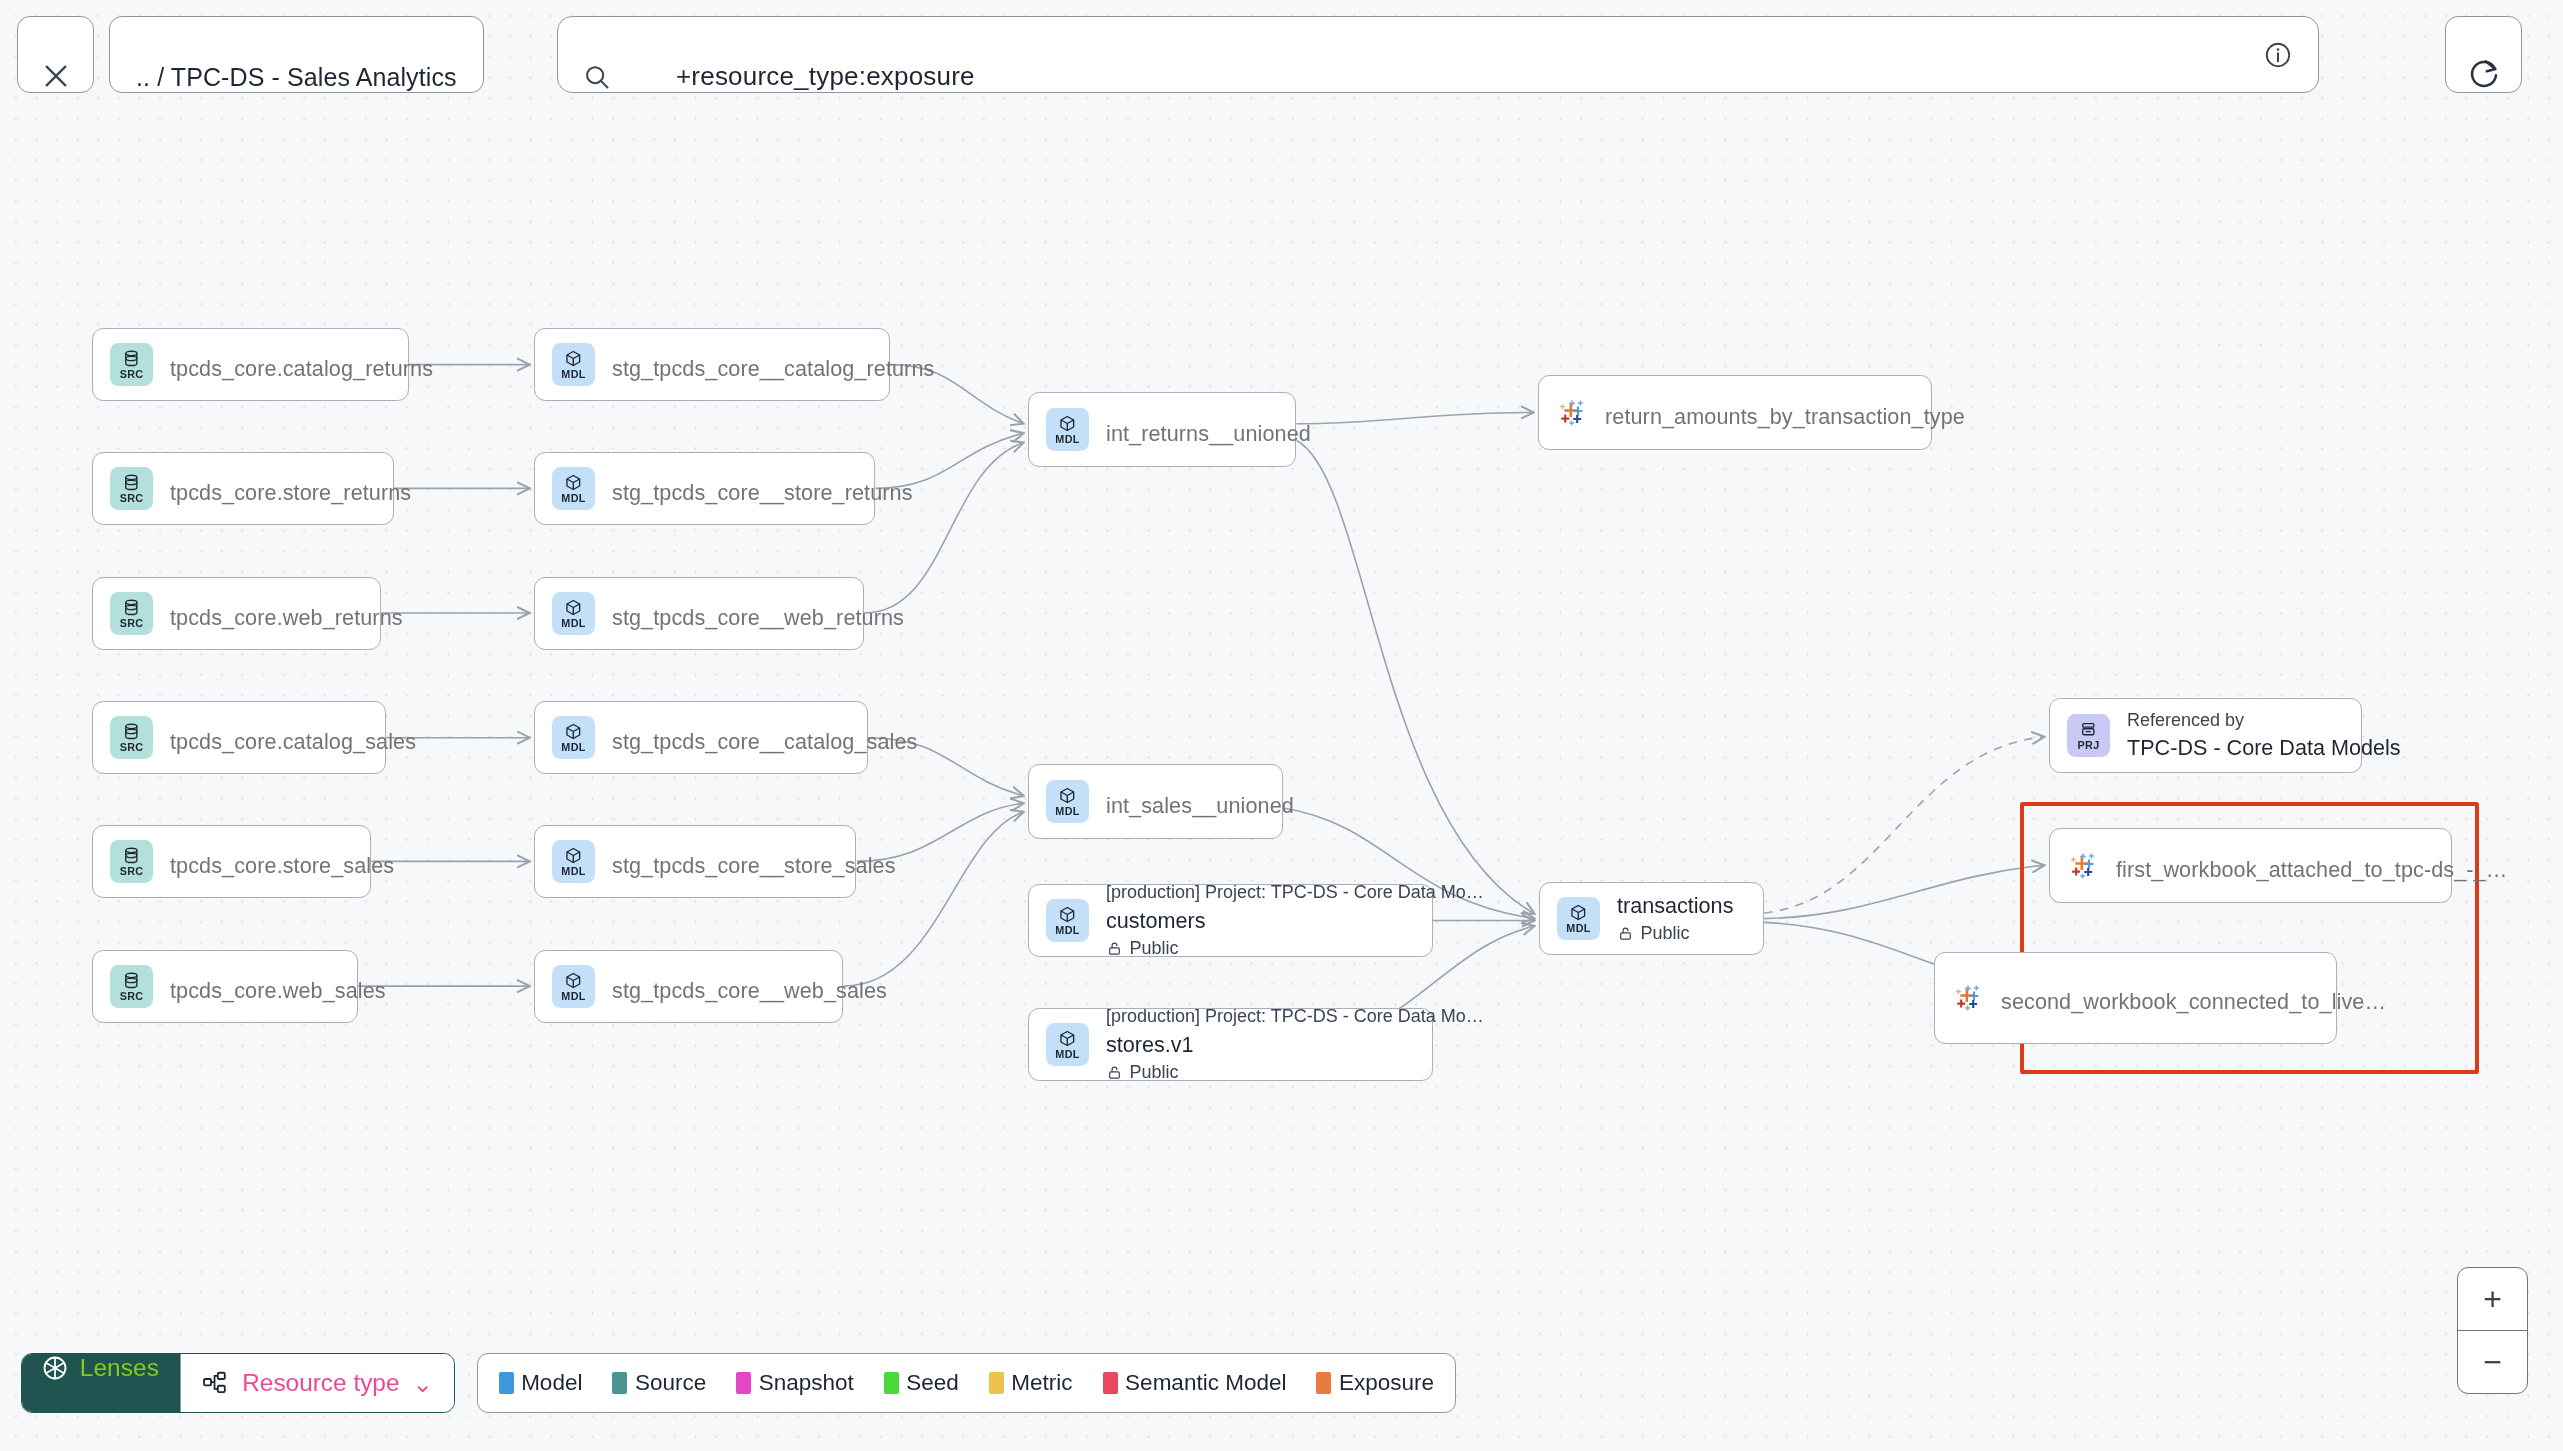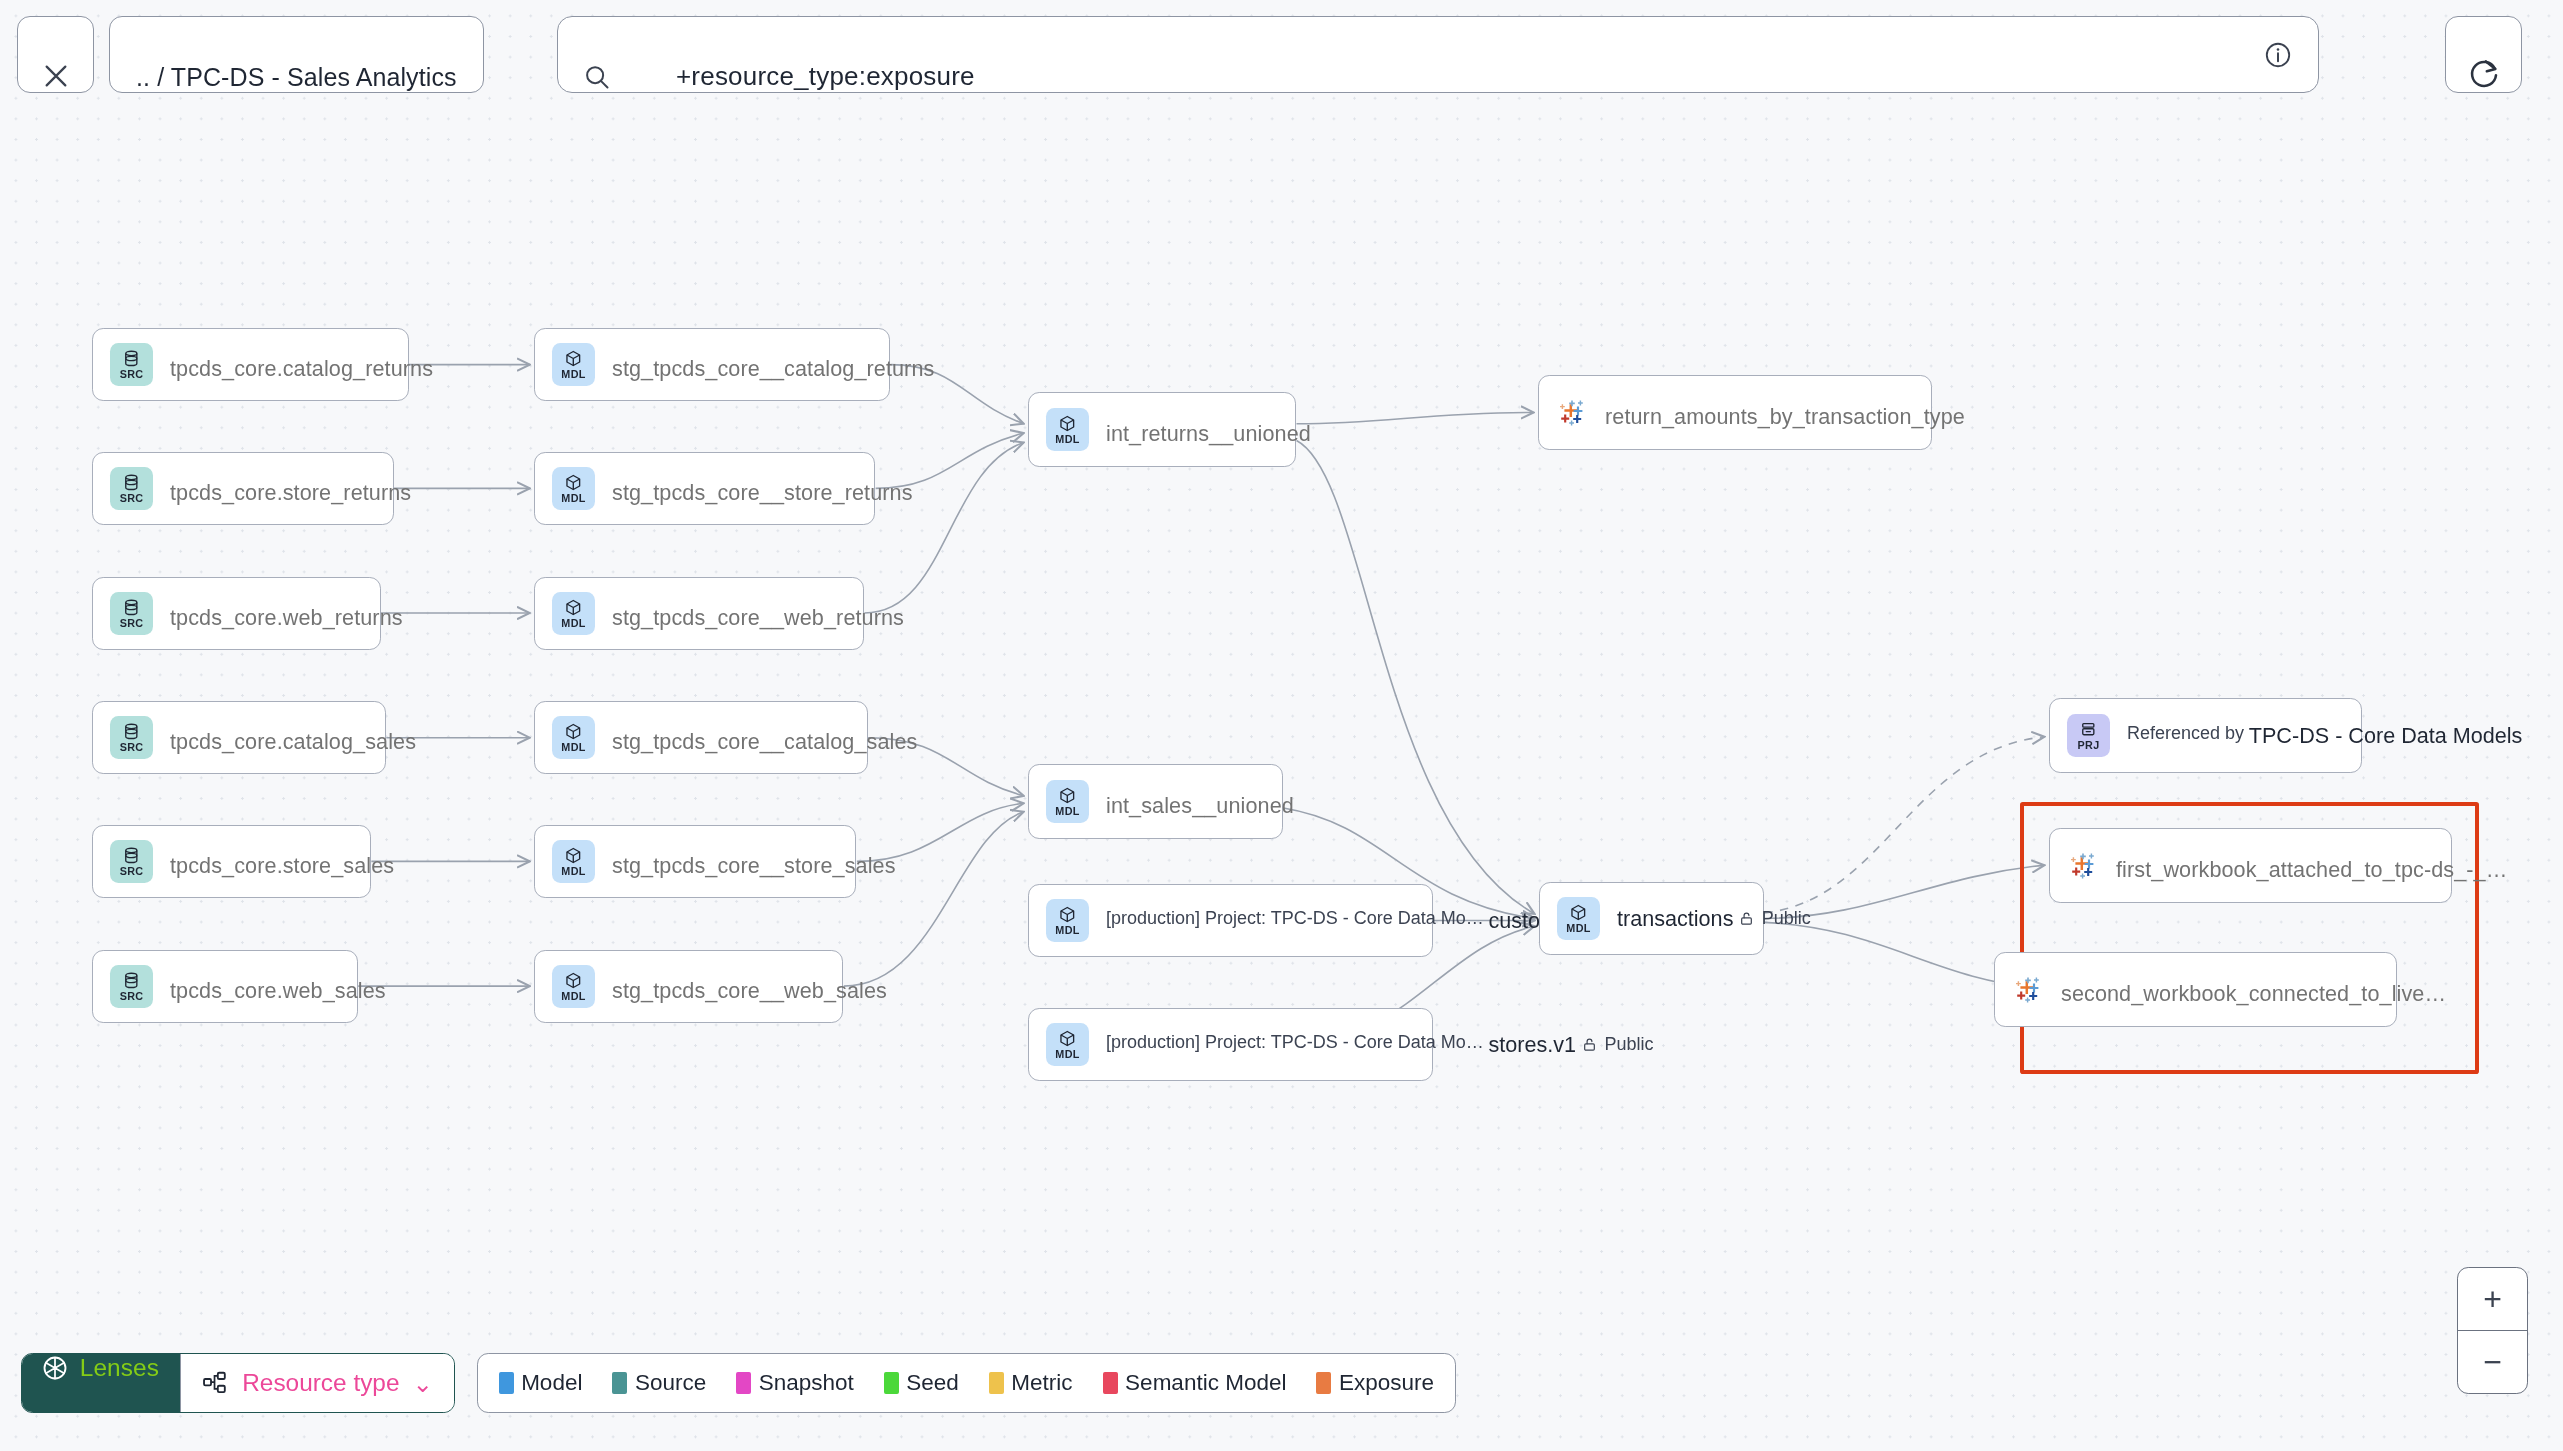--- a/index.html
+++ b/index.html
@@ -48,21 +48,21 @@
     width:43px; height:43px; border-radius:8.4px; flex:0 0 43px;
     display:flex; flex-direction:column; align-items:center; justify-content:center;
     gap:0.9px;
   }
   .badge.src { background:#b3e0dc; }
   .badge.mdl { background:#c4e0f9; }
   .badge.prj { background:#c8c9f5; }
   .badge .bl { font-size:10.8px; font-weight:700; color:#1f2633; line-height:1;
                letter-spacing:0.3px; font-family:"Liberation Sans",sans-serif; }
   .node-label { font-size:21.6px; color:#737373; white-space:nowrap; letter-spacing:0.1px;margin-top:8px; }
-  .node-body { display:flex; gap:4.7px; }
+  .node-body { display:flex; flex-direction:column; gap:4.7px; }
   .node-sub { font-size:18px; color:#3c4352; white-space:nowrap; }
   .node-name { font-size:21.6px; color:#1f2633; white-space:nowrap; }
   .node-meta { font-size:18px; color:#3c4352; display:flex; align-items:center; gap:6.6px; }
 
   .tableau-ic { width:32px; height:32px; flex:0 0 32px; }
 
   
   #exposure-highlight {
     position:absolute; left:2020px; top:802px; width:459px; height:272px;
     border:4.7px solid #dd3b15; border-radius:2.8px; z-index:3; pointer-events:none;
@@ -459,21 +459,21 @@
           <path d="M20 4.5 v7 M16.5 8 h7" stroke="#7aa9d0" stroke-width="2"></path>
           <path d="M30.5 4.5 v6 M27.5 7.5 h6" stroke="#7aa9d0" stroke-width="1.8"></path>
           <path d="M8 9 v6 M5 12 h6" stroke="#e8a87c" stroke-width="1.8"></path>
           <path d="M19.5 29.5 v6 M16.5 32.5 h6" stroke="#7aa9d0" stroke-width="1.8"></path>
         </g>
       </svg>
     </span>
     <span class="node-label">first_workbook_attached_to_tpc-ds_-_…</span>
   </div>
 
-  <div class="node" style="left:1994px;top:952px;width:403px;height:75px">
+  <div class="node" style="left:1934px;top:952px;width:403px;height:92px">
     <span class="tableau-ic">
       <svg width="32" height="32" viewBox="0 0 40 40">
         <g stroke-linecap="butt">
           <path d="M18.5 9 v16 M10.5 17 h16" stroke="#e8762d" stroke-width="3.1"></path>
           <path d="M27.5 12 v11 M22 17.5 h11" stroke="#5b9bd5" stroke-width="2.7"></path>
           <path d="M11.5 22 v10 M6.5 27 h10" stroke="#c0392b" stroke-width="2.7"></path>
           <path d="M26.5 22.5 v10 M21.5 27.5 h10" stroke="#1f4e9c" stroke-width="2.7"></path>
           <path d="M20 4.5 v7 M16.5 8 h7" stroke="#7aa9d0" stroke-width="2"></path>
           <path d="M30.5 4.5 v6 M27.5 7.5 h6" stroke="#7aa9d0" stroke-width="1.8"></path>
           <path d="M8 9 v6 M5 12 h6" stroke="#e8a87c" stroke-width="1.8"></path>

